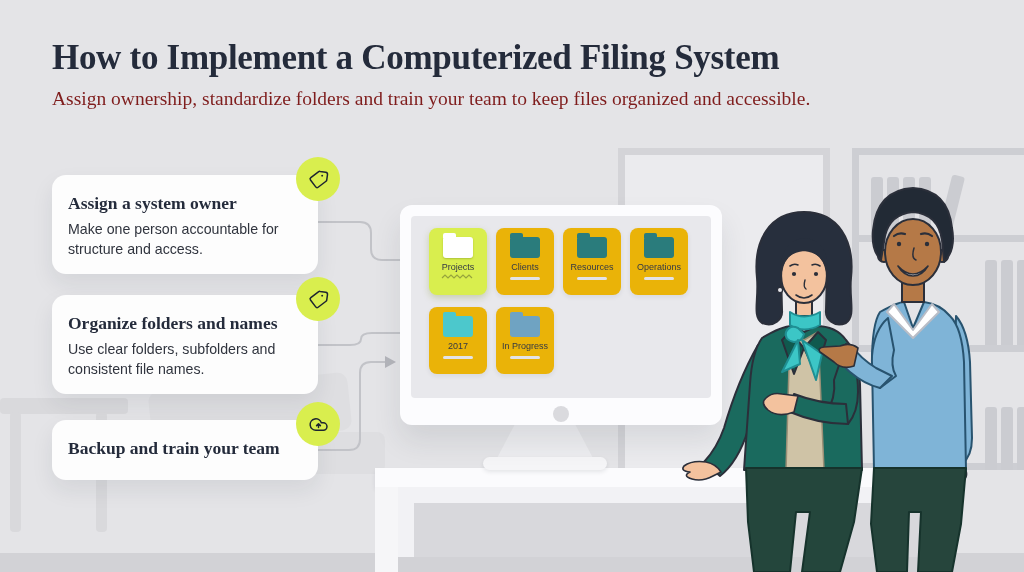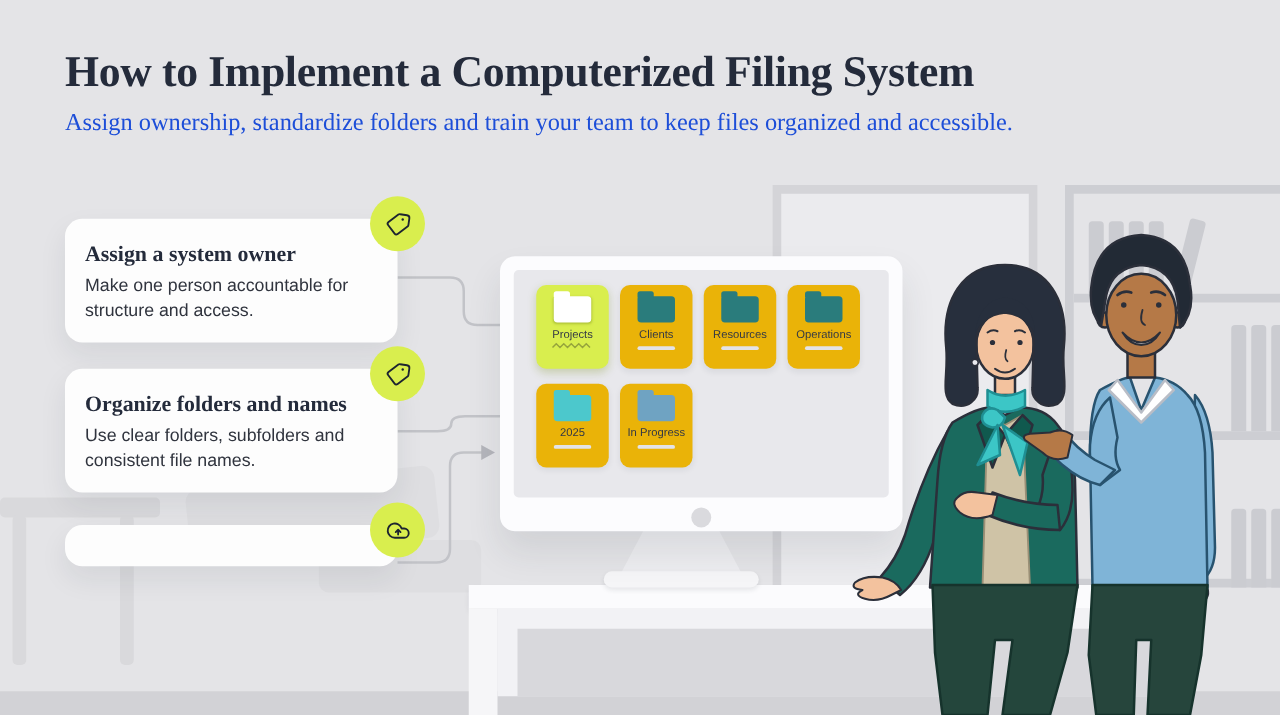--- a/index.html
+++ b/index.html
@@ -29,21 +29,21 @@
   .shelf .bar { position:absolute; left:0; width:100%; height:7px; background:#cdced3; }
   .book { position:absolute; background:#cbccd1; border-radius:3px 3px 0 0; }
   
   .title {
     position:absolute; left:52px; top:38px; z-index:5;
     font-family:"Liberation Serif", serif; font-weight:bold;
     font-size:35px; letter-spacing:-.3px; color:#242b3b;
   }
   .subtitle {
     position:absolute; left:52px; top:88px; z-index:5;
-    font-family:"Liberation Serif", serif; font-size:19.5px; color:#1d4ed8;
+    font-family:"Liberation Serif", serif; font-size:19.5px; color:#7f1d1d;
   }
   
   .card {
     position:absolute; left:52px; width:266px; z-index:7;
     background:#fdfdfd; border-radius:14px;
     box-shadow:0 10px 22px rgba(30,35,50,.08);
     padding:18px 18px 15px 16px;
   }
   .card1 { top:175px; } .card2 { top:295px; } .card3 { top:420px; }
   .card h2 {
@@ -163,20 +163,21 @@
   <p>Use clear folders, subfolders and consistent file names.</p>
 </div>
 
 <div class="card card3">
   <div class="badge">
     <svg viewBox="0 0 24 24">
       <path d="M17.5 18.5H9a6.5 6.5 0 1 1 6.2-8.4h2.3a4.2 4.2 0 1 1 0 8.4Z"></path>
       <path d="M12 15.5v-4.2 M9.8 13.3 12 11.1l2.2 2.2"></path>
     </svg>
   </div>
+  <h2>Backup and train your team</h2>
 </div>
 
 <div class="monitor">
   <div class="screen">
     <div class="tile-row row1">
       <div class="tile hl" style="--bg: #d9ee4e;">
         <div class="folder" style="--c: #ffffff;"></div>
         <span class="lbl">Projects</span>
         <svg class="squig" width="34" height="6" viewBox="0 0 34 6">
             <polyline points="1,4 4,1 7,4 10,1 13,4 16,1 19,4 22,1 25,4 28,1 31,4" fill="none" stroke="#96a43c" stroke-width="1.2"></polyline>
@@ -194,21 +195,21 @@
       </div>
       <div class="tile">
         <div class="folder" style="--c: #2a7c7c;"></div>
         <span class="lbl">Operations</span>
         <span class="bar"></span>
       </div>
     </div>
     <div class="tile-row row2">
       <div class="tile">
         <div class="folder" style="--c: #4cc8cc;"></div>
-        <span class="lbl">2025</span>
+        <span class="lbl">2017</span>
         <span class="bar"></span>
       </div>
       <div class="tile">
         <div class="folder" style="--c: #6fa3c2;"></div>
         <span class="lbl">In Progress</span>
         <span class="bar"></span>
       </div>
     </div>
   </div>
   <div class="chin-btn"></div>

